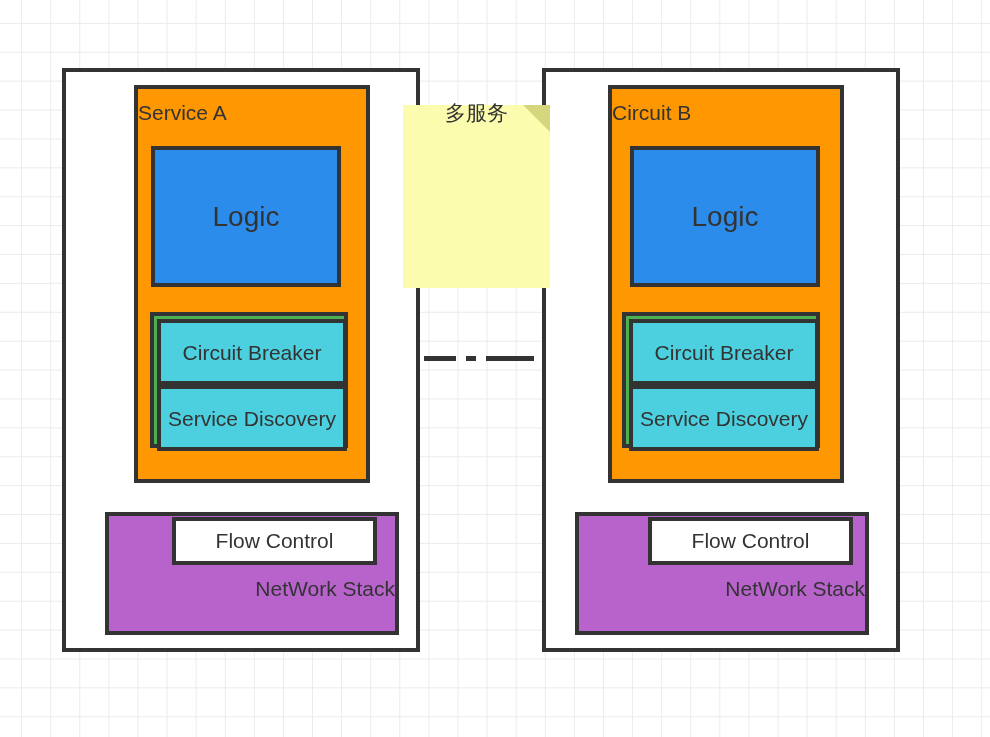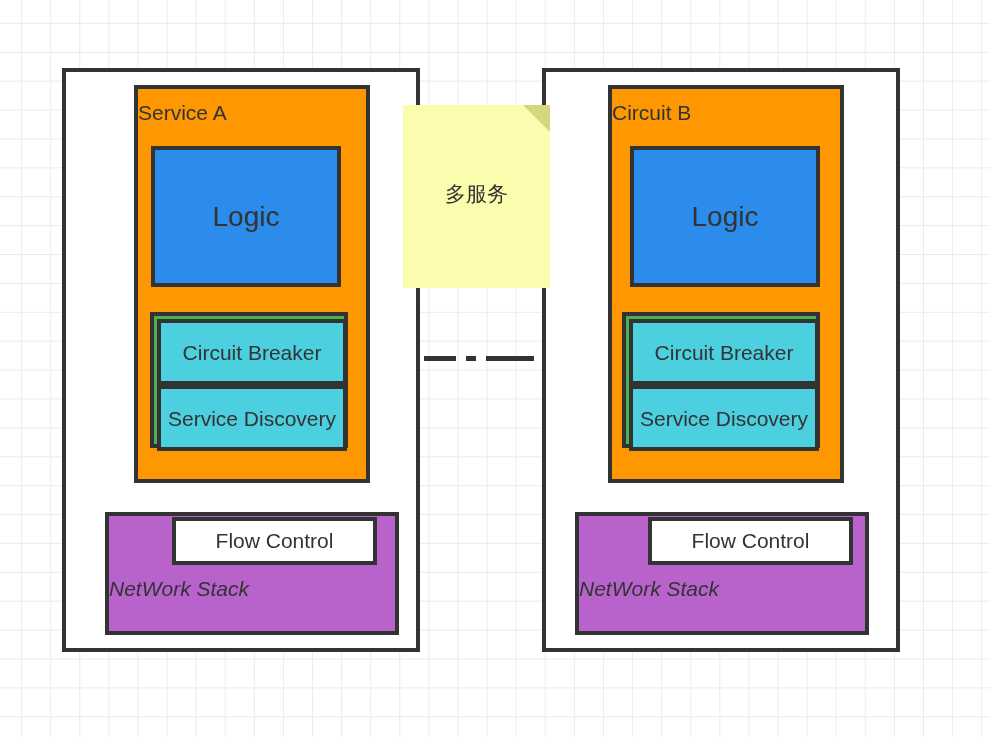--- a/index.html
+++ b/index.html
@@ -87,41 +87,40 @@
     background: #B863CC;
     border: 4px solid #333333;
     display: block;
   }
   .network-stack-label {
     position: absolute;
     left: 0;
     right: 0;
     bottom: 28px;
     font-size: 21px;
-    text-align: left;
+    text-align: right;
     color: #333333;
     line-height: 28px;
-    font-style: italic;
   }
 
   
   .flow-control {
     background: #ffffff;
     border: 4px solid #333333;
     font-size: 21px;
     line-height: 26px;
     margin-left: 40px;
   }
 
   
   .sticky-note {
     position: absolute;
     background: #FCFCAF;
     display: flex;
-    align-items: center;
+    align-items: flex-start;
     justify-content: center;
   }
   .sticky-note-fold {
     position: absolute;
     top: 0;
     right: 0;
     width: 0;
     height: 0;
     border-left: 27px solid transparent;
     border-top: 27px solid #D6D67E;

